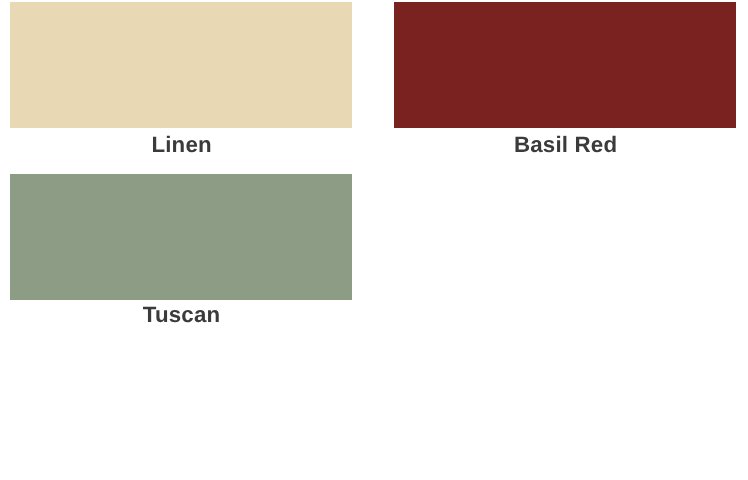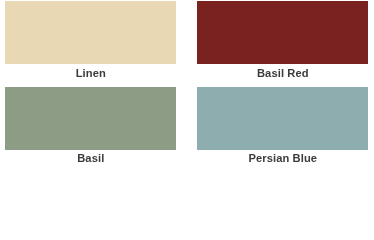--- a/index.html
+++ b/index.html
@@ -63,21 +63,17 @@
     <span class="swatch-label">Linen</span>
   </div>
 
   <div class="swatch-cell cell-1">
     <span class="swatch-chip" style="background-color: rgb(122, 34, 32);"></span>
     <span class="swatch-label">Basil Red</span>
   </div>
 
   <div class="swatch-cell cell-2">
     <span class="swatch-chip" style="background-color: rgb(141, 156, 133);"></span>
-    <span class="swatch-label">Basil</span>
+    <span class="swatch-label">Tuscan</span>
   </div>
 
-  <div class="swatch-cell cell-3">
-    <span class="swatch-chip" style="background-color: rgb(142, 173, 174);"></span>
-    <span class="swatch-label">Persian Blue</span>
-  </div>
 
 </div>
 
 </body></html>

